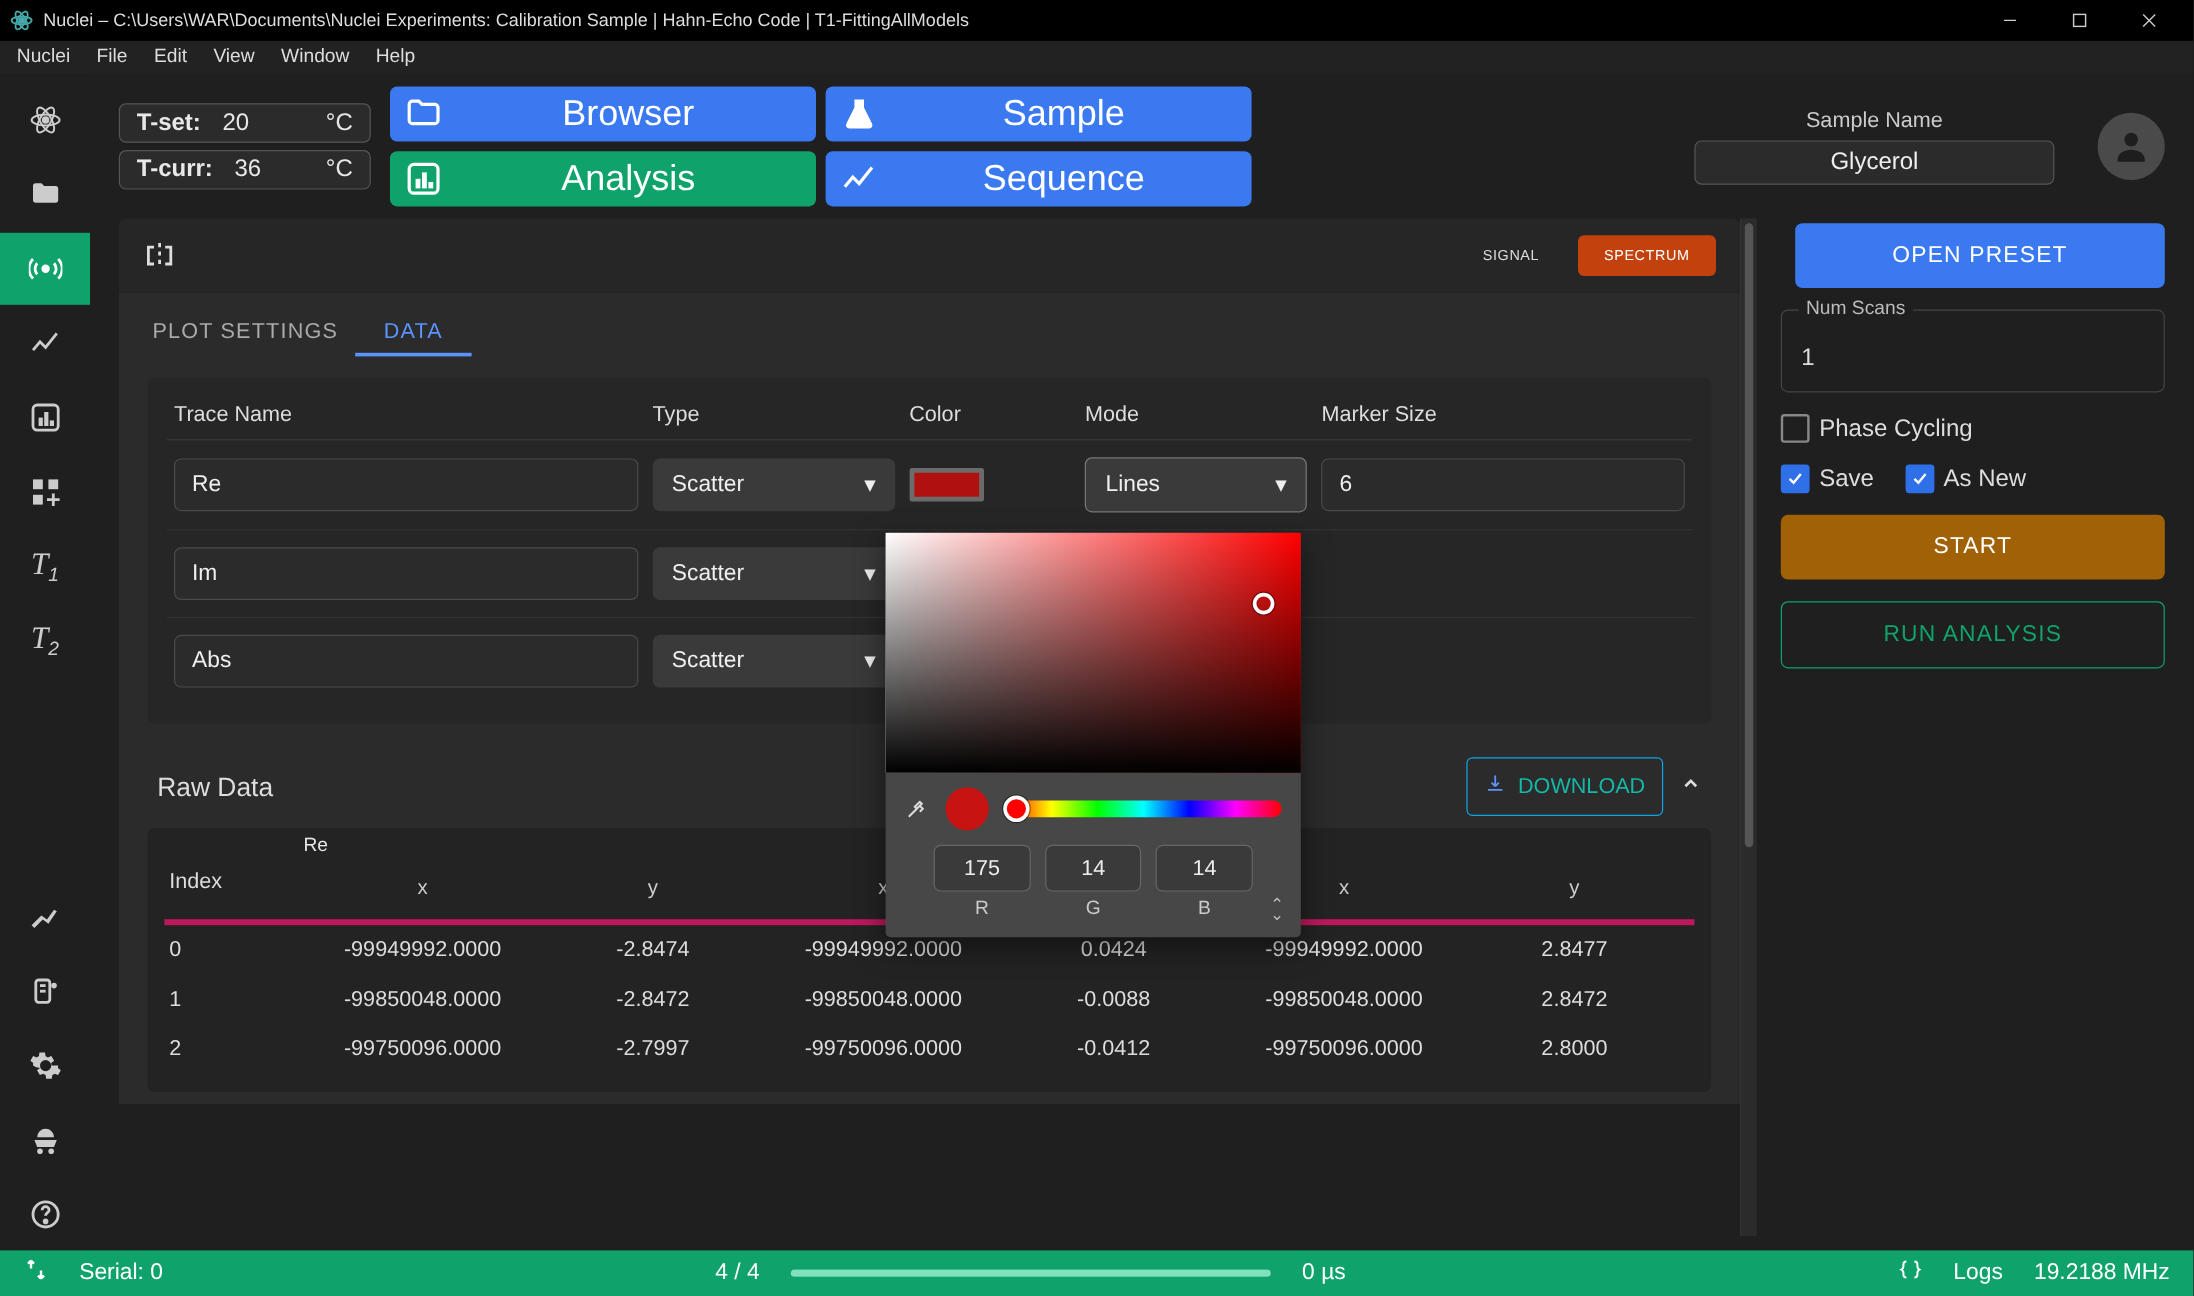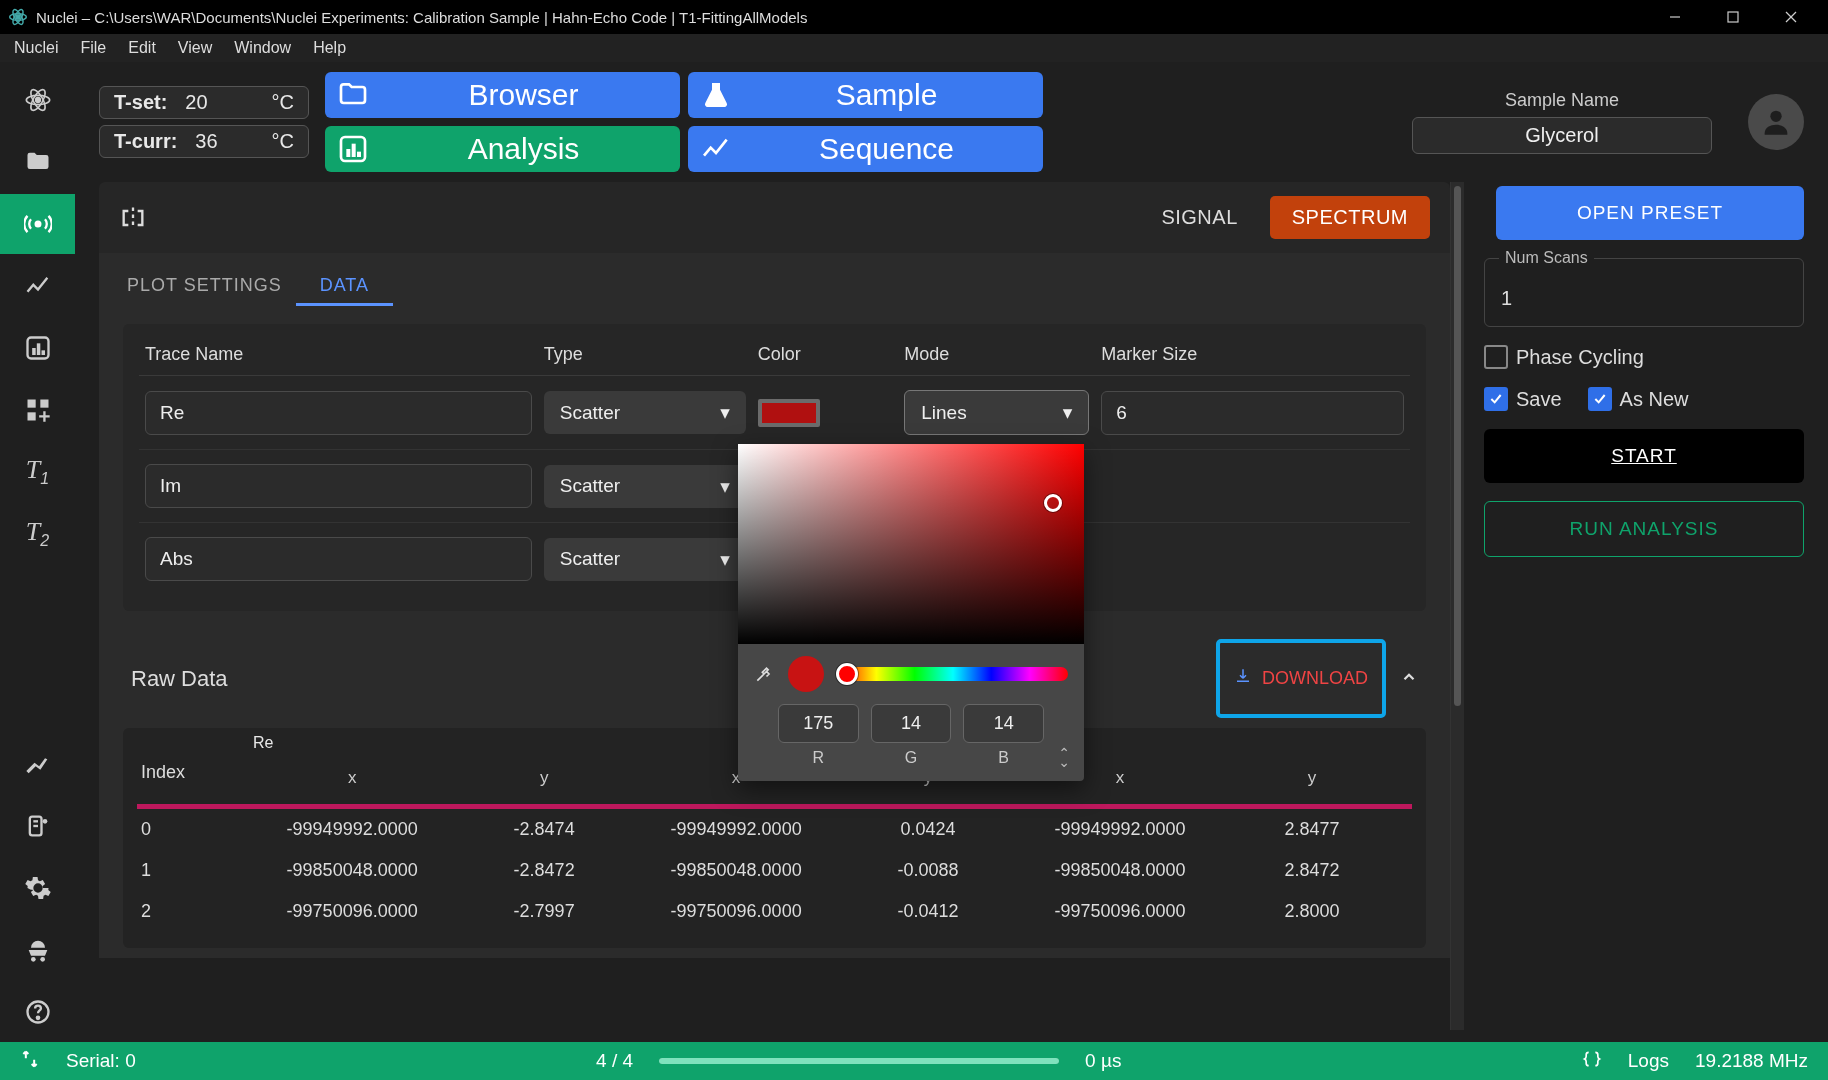--- a/index.html
+++ b/index.html
@@ -35,46 +35,46 @@
 .sample-block{display:flex;flex-direction:column;align-items:center;gap:6px;margin-left:auto;}
 .sample-block .lbl{color:#ccc;font-size:18px;}
 .sample-input{background:#2b2b2b;border:1px solid #555;border-radius:6px;padding:6px 14px;min-width:300px;text-align:center;font-size:20px;color:#eee;}
 .avatar{width:56px;height:56px;border-radius:50%;background:#4a4a4a;display:flex;align-items:center;justify-content:center;margin-left:20px;}
 .avatar svg{width:34px;height:34px;fill:#1e1e1e;}
 .below-top{display:flex;gap:20px;padding:0 24px 12px 24px;flex:1;min-height:0;}
 .left-panel{flex:1;display:flex;flex-direction:column;min-width:0;}
 .lp-head{display:flex;align-items:center;background:#262626;border-radius:6px 6px 0 0;padding:14px 20px;gap:10px;}
 .lp-head .tb-icon{width:28px;height:28px;}
 .lp-head .spacer{flex:1;}
-.pill-tab{font-size:20px;padding:10px 22px;color:#ddd;border-radius:5px;letter-spacing:0.5px;}
+.pill-tab{font-size:12px;padding:10px 22px;color:#ddd;border-radius:5px;letter-spacing:0.5px;}
 .pill-tab.active{background:#c2410c;color:#fff;}
 .sub-tabs{display:flex;gap:30px;padding:14px 24px 0 24px;background:#2b2b2b;}
 .sub-tab{font-size:18px;letter-spacing:1px;padding:8px 4px;color:#aaa;position:relative;}
 .sub-tab.active{color:#5b93ff;}
 .sub-tab.active::after{content:"";position:absolute;left:-20px;right:-20px;bottom:-2px;height:3px;background:#5b93ff;}
 .trace-area{background:#2b2b2b;padding:20px 24px 10px 24px;display:flex;flex-direction:column;gap:0;}
 .trace-card{background:#262626;border-radius:6px;padding:10px 16px 16px 16px;}
 .trace-head{display:grid;grid-template-columns:2.3fr 1.2fr 0.8fr 1.1fr 1.8fr;gap:12px;padding:10px 6px;border-bottom:1px solid #3a3a3a;color:#ddd;font-size:18px;}
 .trace-row{display:grid;grid-template-columns:2.3fr 1.2fr 0.8fr 1.1fr 1.8fr;gap:12px;padding:14px 6px;align-items:center;border-bottom:1px solid #333;}
 .field-in{background:#2b2b2b;border:1px solid #4a4a4a;border-radius:6px;padding:10px 14px;font-size:19px;color:#eee;}
 .select-pill{background:#3a3a3a;border-radius:6px;padding:10px 16px;font-size:19px;color:#eee;display:flex;align-items:center;gap:8px;min-width:120px;}
 .select-pill .caret{margin-left:auto;}
 .color-swatch{width:62px;height:28px;border:4px solid #6b6b6b;border-radius:2px;}
 .raw-head{display:flex;align-items:center;padding:28px 8px 10px 8px;}
 .raw-head h3{font-size:22px;font-weight:500;color:#ddd;}
 .raw-head .spacer{flex:1;}
-.dl-btn{border:4px solid #0ea5e9;color:#ef4444;border-radius:5px;padding:24px 14px;display:flex;align-items:center;gap:10px;font-size:18px;}
+.dl-btn{border:1px solid #0ea5e9;color:#14b8a6;border-radius:5px;padding:12px 14px;display:flex;align-items:center;gap:10px;font-size:18px;}
 .raw-card{background:#232323;border-radius:6px;padding:6px 14px 16px 14px;overflow:hidden;}
 .raw-sub{text-align:center;font-size:17px;color:#ccc;padding:6px 0;}
 .raw-row{display:grid;grid-template-columns:0.6fr 1fr 1fr 1fr 1fr 1fr 1fr;padding:10px 4px;font-size:18px;color:#ddd;}
 .raw-row .c{text-align:center;}
 .right-panel{width:320px;display:flex;flex-direction:column;gap:18px;padding-top:4px;}
 .btn{border-radius:6px;padding:16px 10px;text-align:center;font-size:19px;letter-spacing:1px;}
 .btn.blue{background:#3a79f0;color:#fff;margin-left:12px;}
-.btn.green{background:#000000;color:#fff;text-decoration:underline;}
+.btn.green{background:#a16207;color:#fff;}
 .btn.outline{border:1px solid #0fa36b;color:#0fa36b;}
 .fieldset{border:1px solid #444;border-radius:6px;padding:28px 16px 16px 16px;position:relative;}
 .fieldset .legend{position:absolute;top:-10px;left:14px;background:#1f1f1f;padding:0 6px;font-size:16px;color:#bbb;}
 .fieldset .val{font-size:20px;color:#ddd;}
 .check-row{display:flex;align-items:center;gap:8px;font-size:20px;color:#ddd;}
 .checkbox{width:24px;height:24px;border:2px solid #888;border-radius:3px;display:inline-flex;align-items:center;justify-content:center;}
 .checkbox.checked{background:#2f6fe8;border-color:#2f6fe8;}
 .checkbox.checked svg{width:16px;height:16px;}
 .statusbar{height:38px;background:#0fa36b;color:#fff;display:flex;align-items:center;padding:0 20px;gap:26px;font-size:19px;}
 .statusbar .sb-sp{flex:1;}

